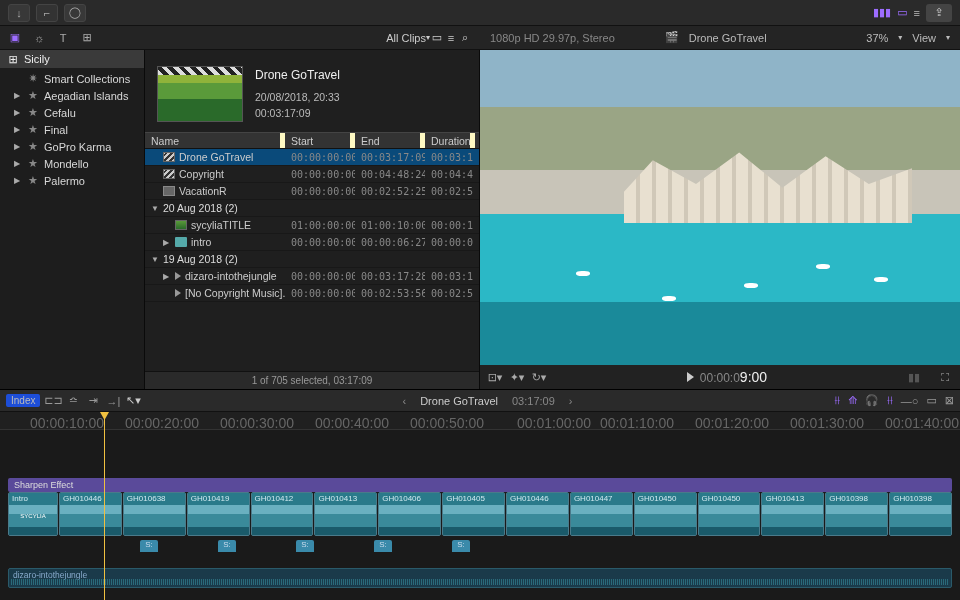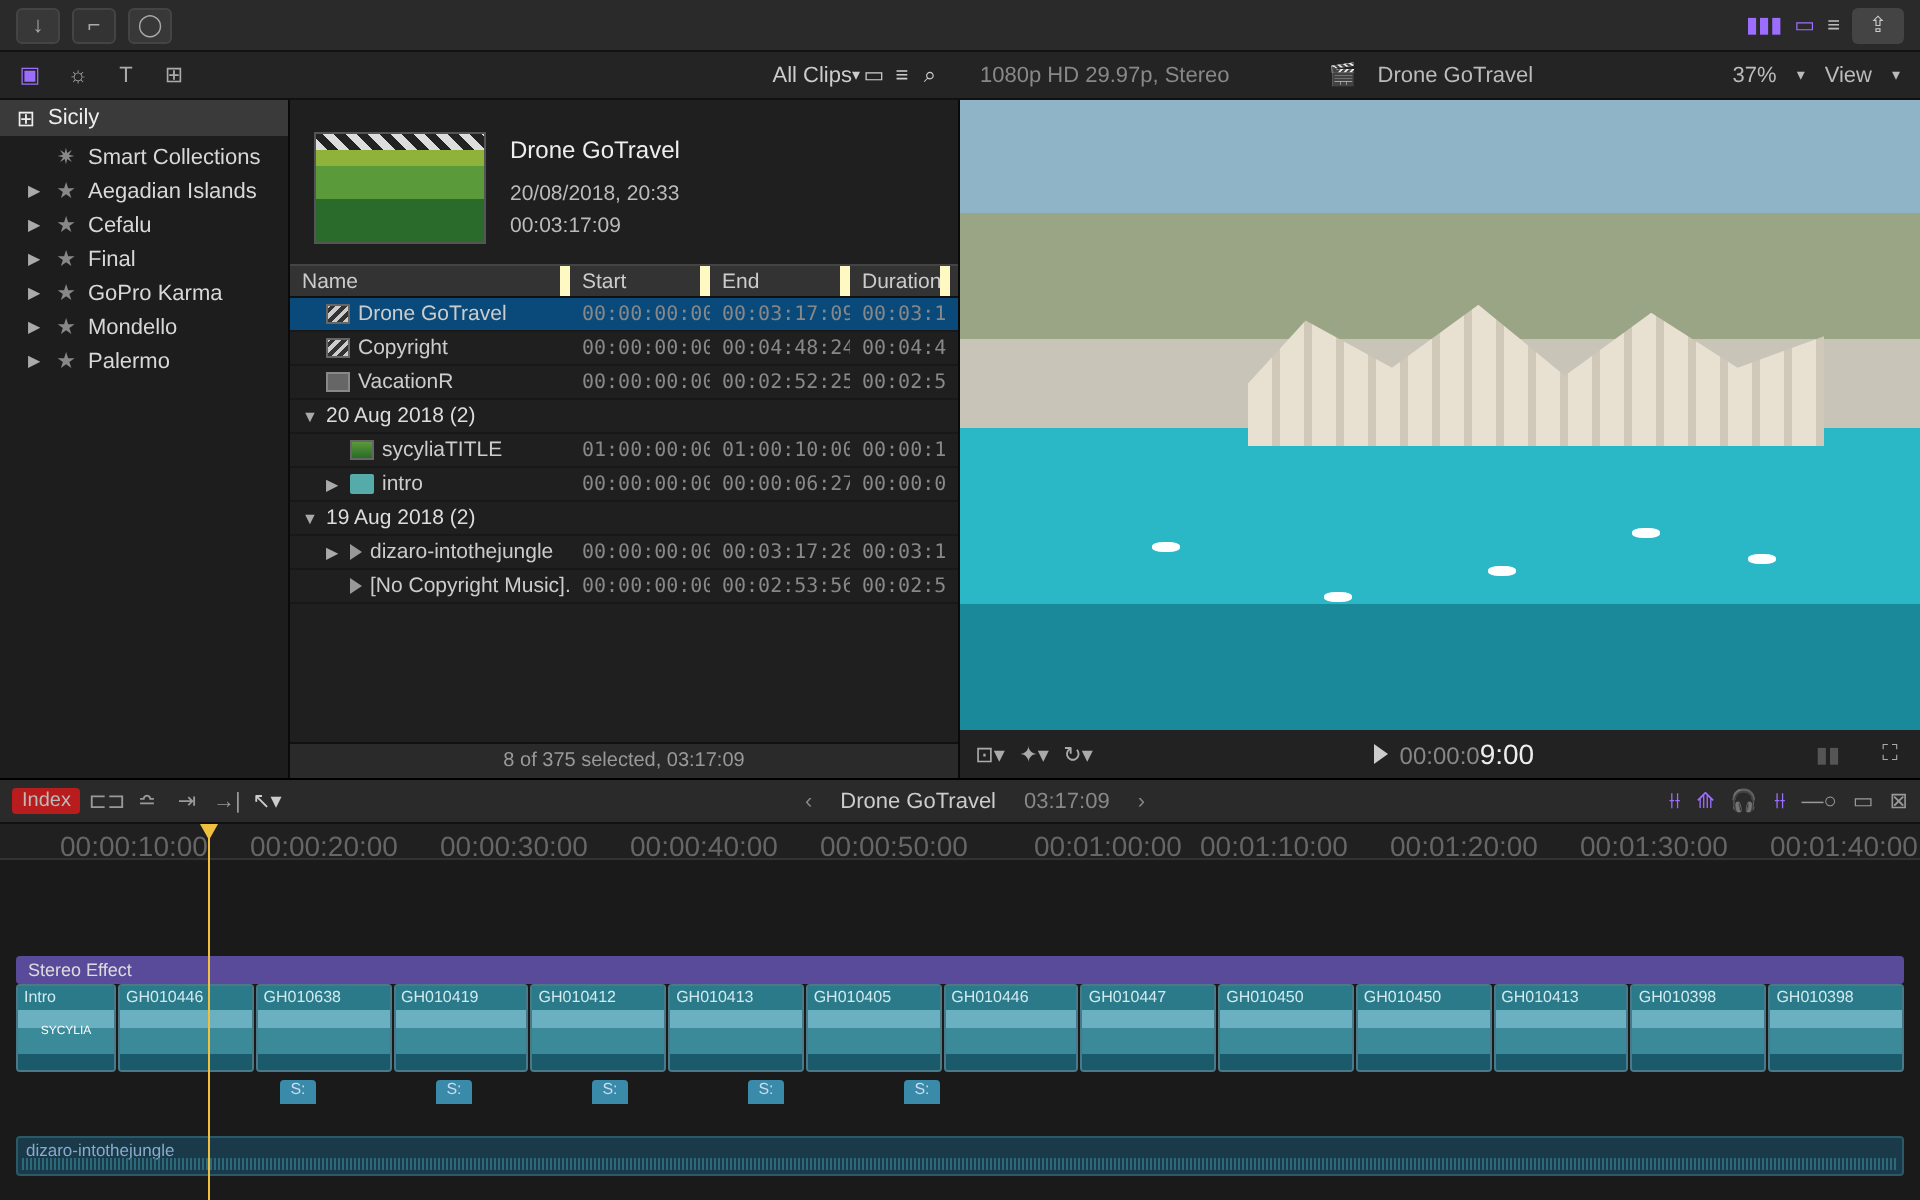--- a/index.html
+++ b/index.html
@@ -65,21 +65,21 @@
 .buildings { position: absolute; left: 30%; right: 10%; top: 30%; height: 25%; background: repeating-linear-gradient(90deg, #e8e0d0 0 12px, #d0c8b8 12px 16px); clip-path: polygon(0 60%, 10% 20%, 25% 50%, 40% 10%, 55% 55%, 70% 15%, 85% 50%, 100% 30%, 100% 100%, 0 100%); }
 .boat { position: absolute; width: 14px; height: 5px; background: #fff; border-radius: 40%; }
 .viewer-ctrl { height: 24px; background: #222; display: flex; align-items: center; padding: 0 8px; gap: 8px; }
 .timecode { font-family: Menlo, monospace; font-size: 12px; color: #888; margin-left: auto; margin-right: auto; display: flex; align-items: center; gap: 6px; }
 .timecode .big { color: #eee; font-size: 14px; }
 .play-tri { width: 0; height: 0; border-left: 7px solid #ccc; border-top: 5px solid transparent; border-bottom: 5px solid transparent; }
 
 
 .timeline-bar { height: 22px; background: #2a2a2a; border-bottom: 1px solid #111; display: flex; align-items: center; gap: 6px; padding: 0 6px; }
 .timeline-bar .title { margin-left: auto; margin-right: auto; display: flex; gap: 14px; align-items: center; color: #ccc; }
-.mini-btn { background: #b91c1c; border-radius: 2px; padding: 1px 5px; color: #bbb; font-size: 10px; }
+.mini-btn { background: #1d4ed8; border-radius: 2px; padding: 1px 5px; color: #bbb; font-size: 10px; }
 .timeline-right-tools { display: flex; gap: 8px; color: #9d6dff; align-items: center; }
 .timeline-right-tools .muted { color: #999; }
 
 .timeline { flex: 1; background: #1a1a1a; position: relative; overflow: hidden; }
 .ruler { height: 18px; border-bottom: 1px solid #333; position: relative; background: #202020; font-size: 14px; color: #666; font-family: Menlo, monospace; }
 .ruler span { position: absolute; top: 3px; }
 .playhead { position: absolute; top: 0; bottom: 0; width: 1px; background: #f0c040; left: 104px; z-index: 5; }
 .playhead::before { content: ""; position: absolute; top: 0; left: -4px; width: 9px; height: 8px; background: #f0c040; clip-path: polygon(0 0,100% 0,50% 100%); }
 
 .tracks { position: relative; padding-top: 32px; }
@@ -284,21 +284,21 @@
             <div class="cell-name indent2">
               <span class="speaker-icon"></span>
               <span>[No Copyright Music]...</span>
             </div>
             <div class="tc">00:00:00:00</div>
             <div class="tc">00:02:53:56</div>
             <div class="tc">00:02:5</div>
           </div>
         </div>
     </div>
-    <div class="browser-foot">8 of 375 selected, 03:17:09</div>
+    <div class="browser-foot">1 of 705 selected, 03:17:09</div>
   </div>
 
   <div class="viewer">
     <div class="viewport">
       <div class="sea"></div>
       <div class="buildings"></div>
       <div class="boat" style="left:20%;top:70%"></div>
       <div class="boat" style="left:38%;top:78%"></div>
       <div class="boat" style="left:55%;top:74%"></div>
       <div class="boat" style="left:70%;top:68%"></div>
@@ -350,21 +350,21 @@
       <span style="left: 315px;">00:00:40:00</span>
       <span style="left: 410px;">00:00:50:00</span>
       <span style="left: 517px;">00:01:00:00</span>
       <span style="left: 600px; text-align: right;">00:01:10:00</span>
       <span style="left: 695px;">00:01:20:00</span>
       <span style="left: 790px;">00:01:30:00</span>
       <span style="left: 885px;">00:01:40:00</span>
     </div>
   <div class="playhead"></div>
   <div class="tracks">
-    <div class="effect-bar">Stereo Effect</div>
+    <div class="effect-bar">Sharpen Effect</div>
     <div class="clip-row" id="cliprow">
         <div class="vclip intro">
           <div class="label">Intro</div>
           <div class="vid">
             <div style="font-size:6px;color:#fff;text-align:center;padding-top:8px">SYCYLIA</div>
           </div>
           <div class="aud"></div>
         </div>
         <div class="vclip">
           <div class="label">GH010446</div>
@@ -381,20 +381,25 @@
           <div class="vid"></div>
           <div class="aud"></div>
         </div>
         <div class="vclip">
           <div class="label">GH010412</div>
           <div class="vid"></div>
           <div class="aud"></div>
         </div>
         <div class="vclip">
           <div class="label">GH010413</div>
+          <div class="vid"></div>
+          <div class="aud"></div>
+        </div>
+        <div class="vclip">
+          <div class="label">GH010406</div>
           <div class="vid"></div>
           <div class="aud"></div>
         </div>
         <div class="vclip">
           <div class="label">GH010405</div>
           <div class="vid"></div>
           <div class="aud"></div>
         </div>
         <div class="vclip">
           <div class="label">GH010446</div>

